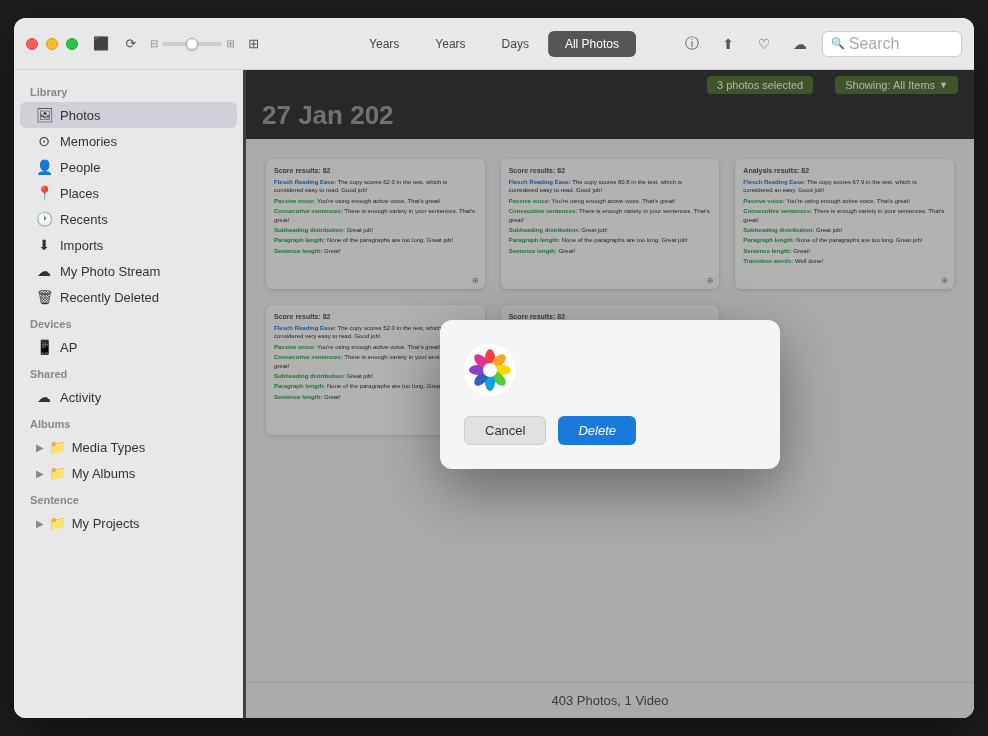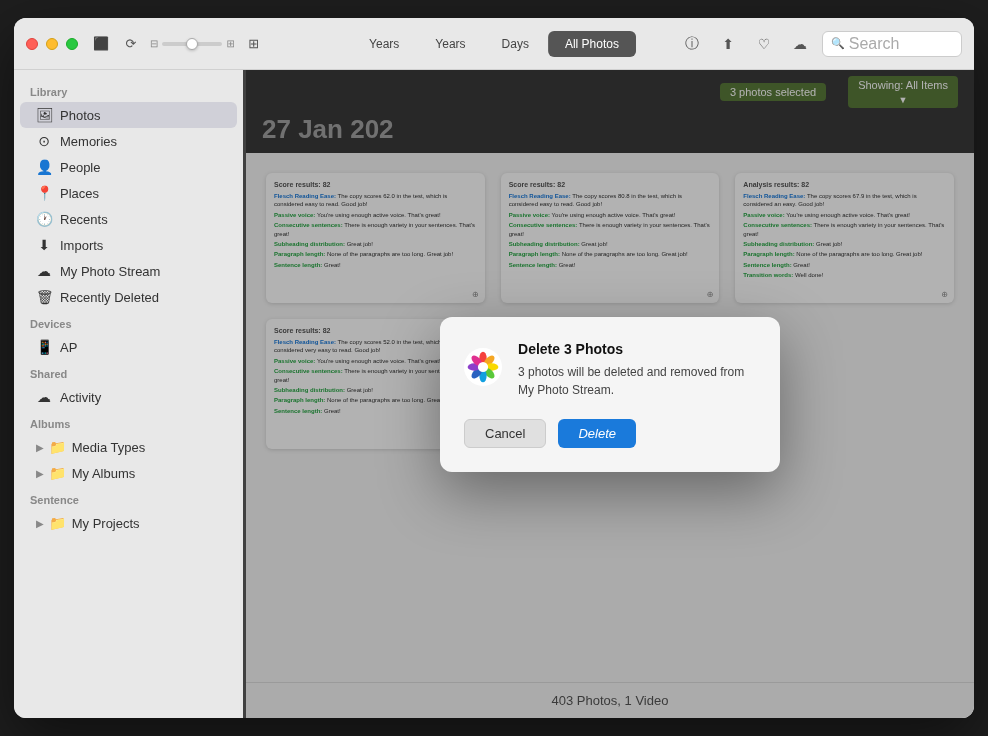--- a/index.html
+++ b/index.html
@@ -444,21 +444,21 @@
         <span class="sidebar-item-icon">📁</span>
         <span>My Projects</span>
       </div>
     </div>
 
     <div class="content">
 
       <div style="background:#3a3a3a; padding:0 16px 8px; position:relative;">
         <div style="display:flex; justify-content:flex-end; align-items:center; gap:22px; padding: 6px 0;">
           <div style="background:#5a7a3a;color:#fff;font-size:11px;padding:3px 10px;border-radius:4px;">3 photos selected</div>
-          <div style="background:#5a7a3a;color:#fff;font-size:11px;padding:3px 10px;border-radius:4px;display:flex;align-items:center;gap:4px;cursor:pointer;flex-direction:column;">
+          <div style="background:#5a7a3a;color:#fff;font-size:11px;padding:3px 10px;border-radius:4px;display:flex;align-items:center;gap:4px;cursor:pointer;">
             <span>Showing: All Items</span>
             <span style="font-size:9px;">▼</span>
           </div>
         </div>
         <div style="font-size:26px;font-weight:700;color:#a3a3a3;">27 Jan 202</div>
       </div>
 
       <div class="photo-grid" id="photo-grid-container">
       <div class="photo-card">
             <div class="photo-card-header">Score results: 82</div>
@@ -527,25 +527,20 @@
               <ellipse cx="26" cy="14" rx="5" ry="9" fill="#f5413d" transform="rotate(0 26 26)"></ellipse>
               <ellipse cx="26" cy="14" rx="5" ry="9" fill="#f5a623" transform="rotate(45 26 26)"></ellipse>
               <ellipse cx="26" cy="14" rx="5" ry="9" fill="#f9d900" transform="rotate(90 26 26)"></ellipse>
               <ellipse cx="26" cy="14" rx="5" ry="9" fill="#5ac83a" transform="rotate(135 26 26)"></ellipse>
               <ellipse cx="26" cy="14" rx="5" ry="9" fill="#12a0e0" transform="rotate(180 26 26)"></ellipse>
               <ellipse cx="26" cy="14" rx="5" ry="9" fill="#2962c0" transform="rotate(225 26 26)"></ellipse>
               <ellipse cx="26" cy="14" rx="5" ry="9" fill="#8c3fca" transform="rotate(270 26 26)"></ellipse>
               <ellipse cx="26" cy="14" rx="5" ry="9" fill="#e03090" transform="rotate(315 26 26)"></ellipse>
               <circle cx="26" cy="26" r="7" fill="white"></circle>
             </svg>
-            <div class="modal-text">
-              <h3>Delete 3 Photos</h3>
-              <p>3 photos will be deleted and removed from
-My Photo Stream.</p>
-            </div>
           </div>
           <div class="modal-buttons">
             <button class="btn-cancel">Cancel</button>
             <button class="btn-delete">Delete</button>
           </div>
         </div>
       </div>
     </div>
   </div>
 </div>

